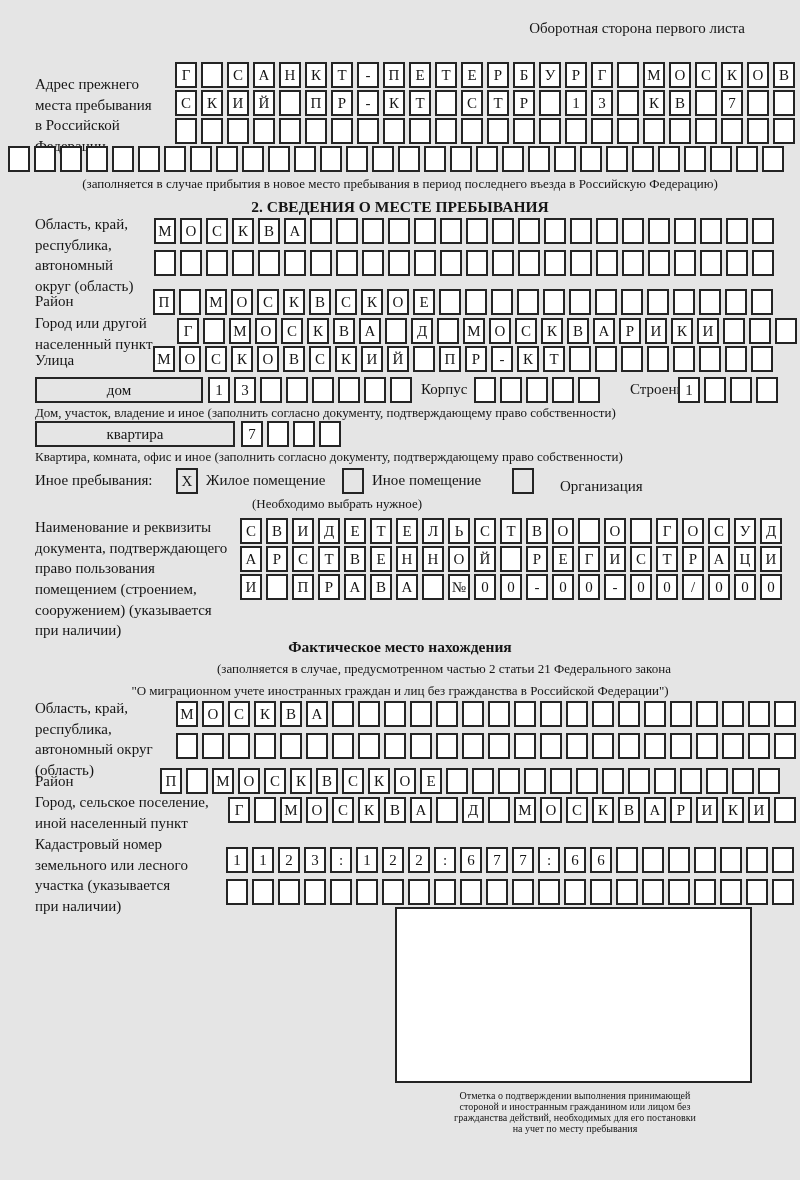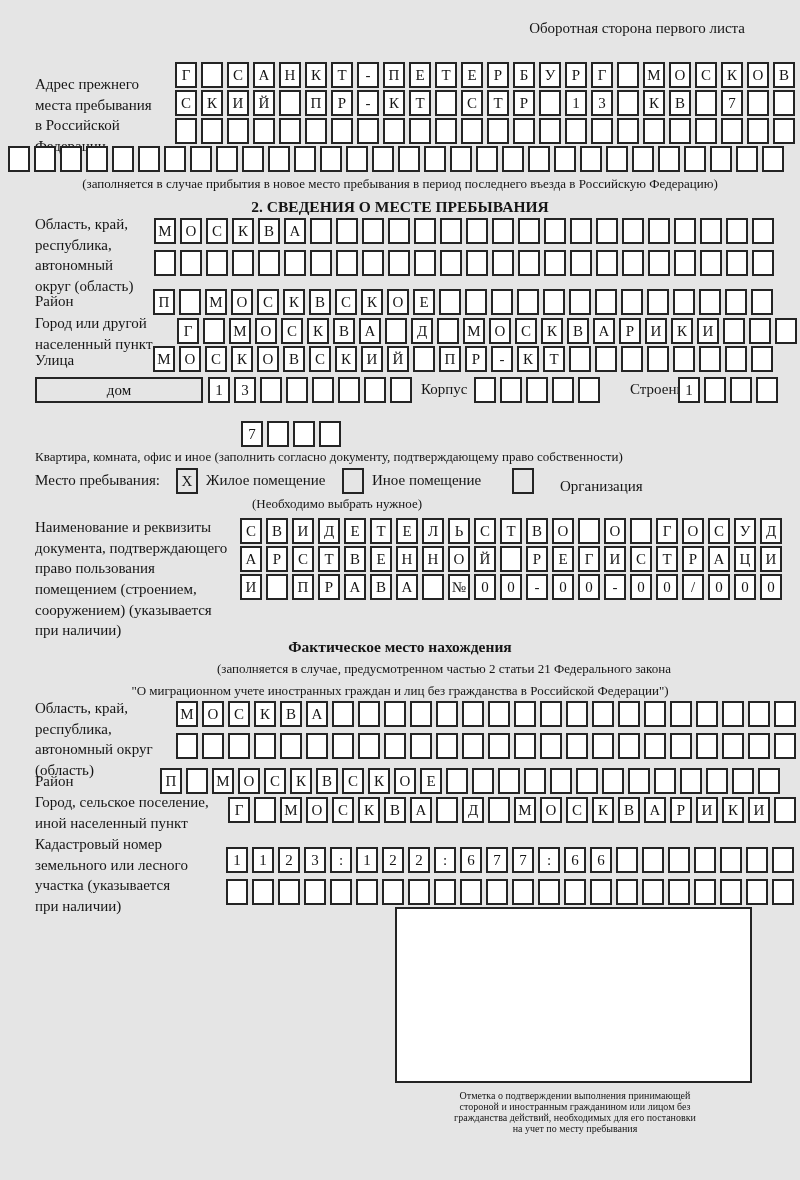--- a/index.html
+++ b/index.html
@@ -307,30 +307,32 @@
       <div class="cell"></div>
       <div class="cell"></div>
     </div>
   <div class="abs label" style="left:608px;top:379px;margin-left:22px;">Строение</div>
   <div class="cellrow" style="left:678px;top:377px;">
       <div class="cell">1</div>
       <div class="cell"></div>
       <div class="cell"></div>
       <div class="cell"></div>
     </div>
-
+  <div class="abs caption" style="left:35px;top:405px;">Дом, участок, владение и иное (заполнить согласно документу, подтверждающему право собственности)</div>
+
+  <div class="widebox" style="left:35px;top:421px;width:200px;">квартира</div>
   <div class="cellrow" style="left:241px;top:421px;">
       <div class="cell">7</div>
       <div class="cell"></div>
       <div class="cell"></div>
       <div class="cell"></div>
     </div>
   <div class="abs caption" style="left:35px;top:449px;">Квартира, комната, офис и иное (заполнить согласно документу, подтверждающему право собственности)</div>
 
-  <div class="abs label" style="left:35px;top:470px;">Место пребывания:</div>
+  <div class="abs label" style="left:35px;top:470px;">Иное пребывания:</div>
   <div class="cell-solo" style="left:176px;top:468px;">X</div>
   <div class="abs label" style="left:206px;top:470px;">Жилое помещение</div>
   <div class="cell-solo" style="left:342px;top:468px;"></div>
   <div class="abs label" style="left:372px;top:470px;">Иное помещение</div>
   <div class="cell-solo" style="left:512px;top:468px;"></div>
   <div class="abs label" style="left:560px;top:470px;margin-top:6px;">Организация</div>
   <div class="abs caption center" style="left:37px;top:496px;width:600px;">(Необходимо выбрать нужное)</div>
 
   <div class="abs label" style="left:35px;top:517px;width:215px;">Наименование и реквизиты
 документа, подтверждающего

